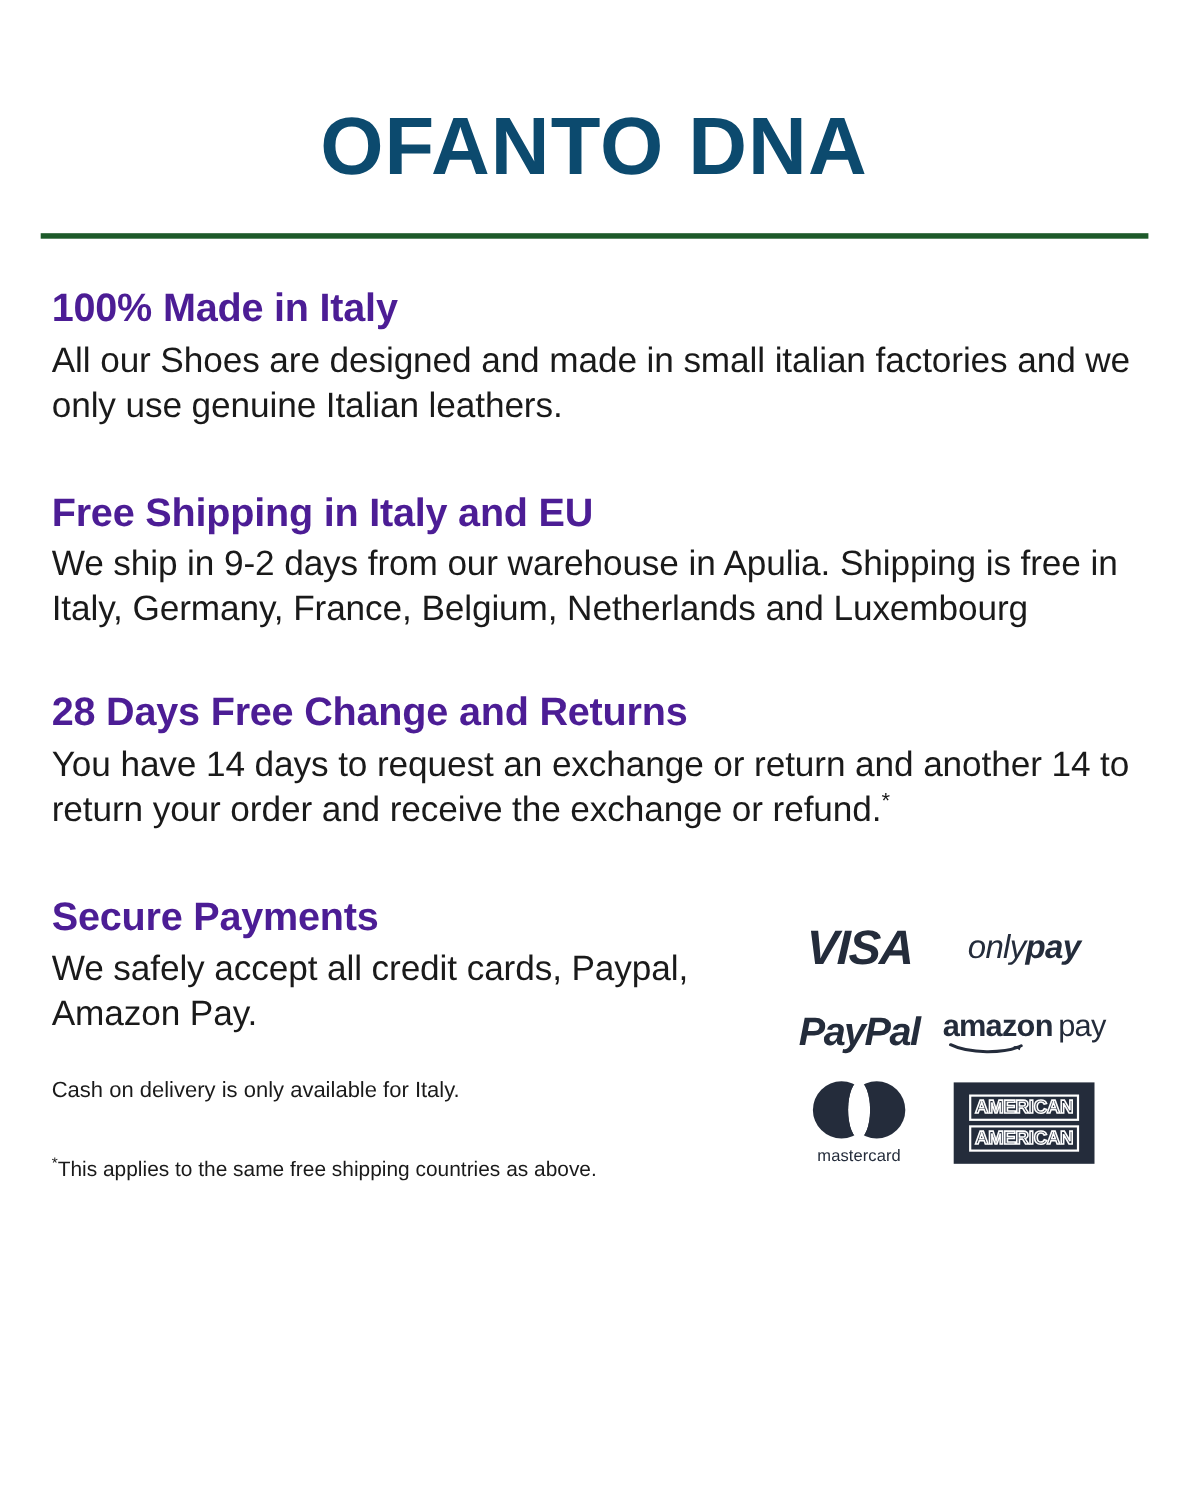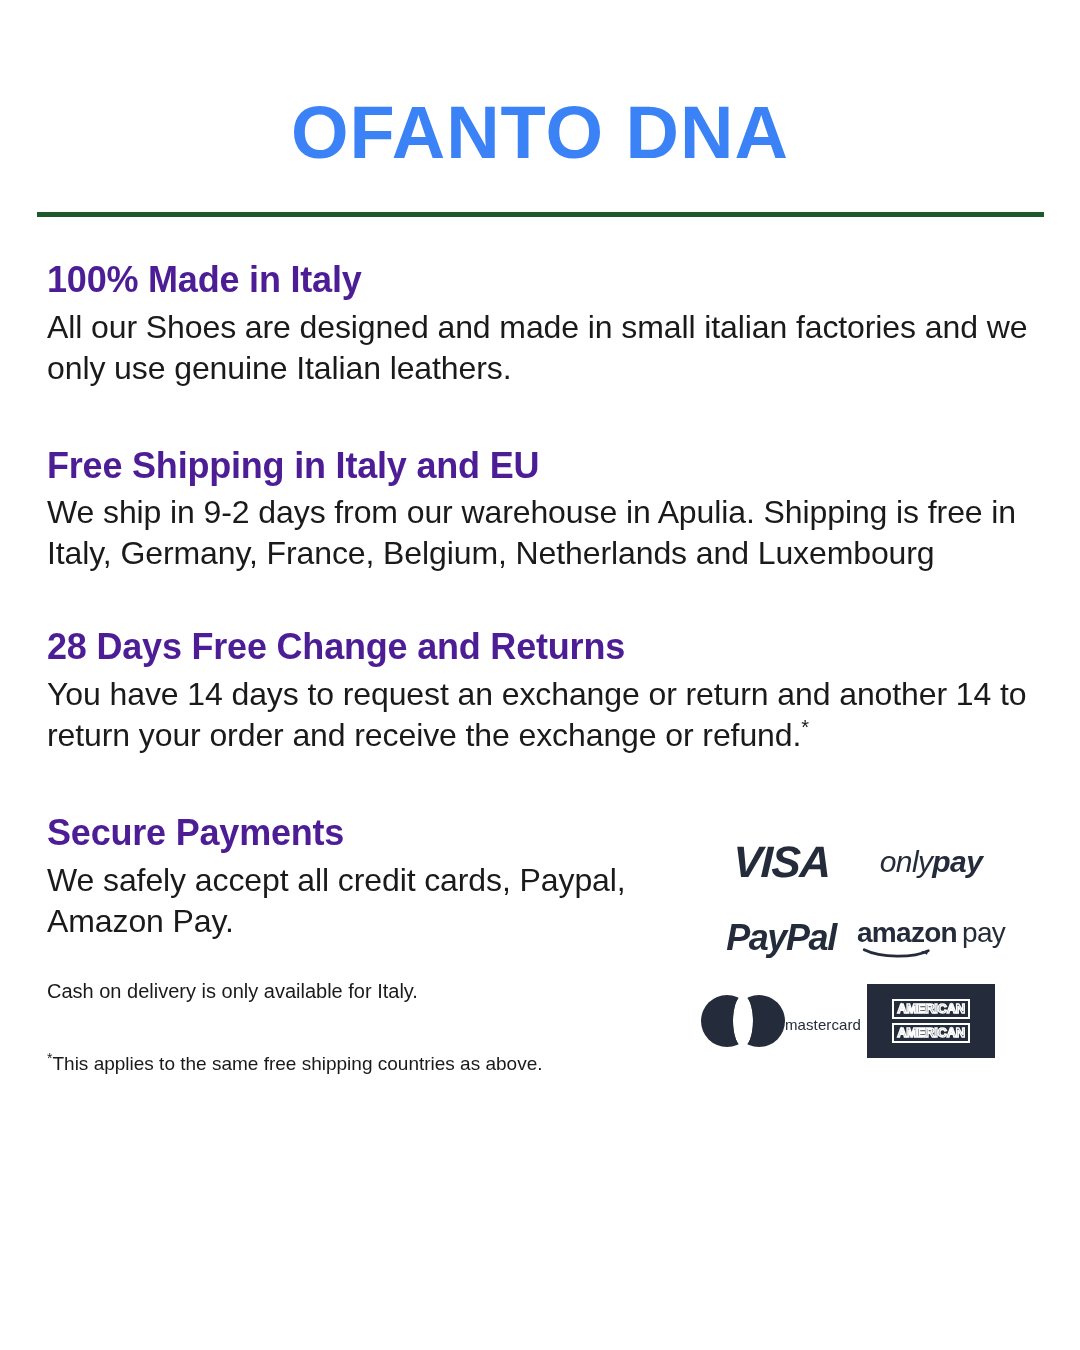--- a/index.html
+++ b/index.html
@@ -28,21 +28,21 @@
   
   .header {
     padding-top: 96px;
     text-align: center;
   }
   .page-title {
     font-family: "Liberation Sans", sans-serif;
     font-size: 74px;
     font-weight: bold;
     letter-spacing: 1px;
-    color: #3b82f6;
+    color: #0c4a6e;
     line-height: 1.0;
     margin: 0;
   }
   .title-rule {
     margin: 42px auto 0 auto;
     width: 1007px;
     height: 5px;
     background: #1d5a2a;
   }
 
@@ -175,20 +175,21 @@
     left: 2px;
     bottom: 0px;
     width: 80px;
     height: 11px;
     overflow: visible;
   }
 
   
   .logo-mastercard {
     display: flex;
+    flex-direction: column;
     align-items: center;
   }
   .mc-marks {
     position: relative;
     width: 84px;
     height: 52px;
   }
   .mc-circle {
     position: absolute;
     top: 0;
@@ -224,21 +225,21 @@
     background: #242c3b;
     display: flex;
     flex-direction: column;
     align-items: center;
     justify-content: center;
     gap: 4px;
   }
   .amex-line {
     font-family: "Liberation Sans", sans-serif;
     font-weight: bold;
-    font-size: 13px;
+    font-size: 17px;
     color: #242c3b;
     background: #242c3b;
     letter-spacing: -0.3px;
     padding: 1px 3px;
     border: 2px solid #ffffff;
     -webkit-text-stroke: 1.4px #ffffff;
     line-height: 1.05;
     white-space: nowrap;
   }
 </style>

